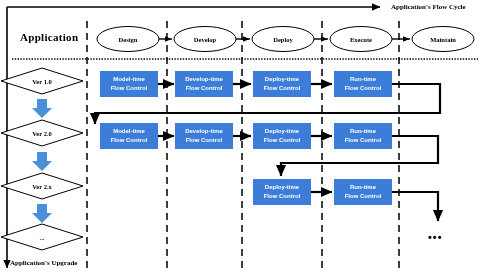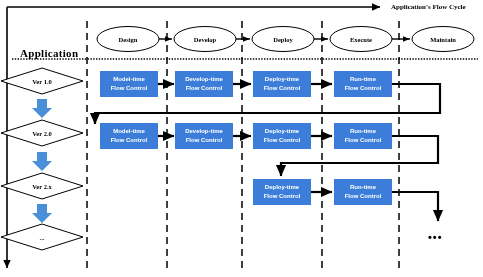--- a/index.html
+++ b/index.html
@@ -24,21 +24,21 @@
   }
   .label {
     position: absolute;
     font-family: "Liberation Serif", serif;
     font-weight: bold;
     color: #000000;
     white-space: nowrap;
   }
   #app-title {
     left: 20px;
-    top: 47px;
+    top: 31px;
     font-size: 11px;
     letter-spacing: 0.3px;
   }
   #lifecycle-label {
     left: 391px;
     top: 3px;
     font-size: 7px;
   }
   #upgrade-label {
     left: 10px;
@@ -203,20 +203,21 @@
       <line x1="311" y1="192" x2="332" y2="192" stroke="#000" stroke-width="2.2" marker-end="url(#arrow)"></line>
     </g>
 
     <g>
       <path d="M392,192 L438,192 L438,221" fill="none" stroke="#000" stroke-width="2.2" marker-end="url(#arrow)"></path>
     </g>
   </svg>
 
   <div class="label" id="app-title">Application</div>
   <div class="label" id="lifecycle-label">Application's Flow Cycle</div>
+  <div class="label" id="upgrade-label">Application's Upgrade</div>
 
   <div class="fc-box" style="left:100px; top:71px; width:58px; height:26px;">
     <span>Model-time</span>
     <span>Flow Control</span>
   </div>
   <div class="fc-box" style="left:175px; top:71px; width:58px; height:26px;">
     <span>Develop-time</span>
     <span>Flow Control</span>
   </div>
   <div class="fc-box" style="left:253px; top:71px; width:58px; height:26px;">

